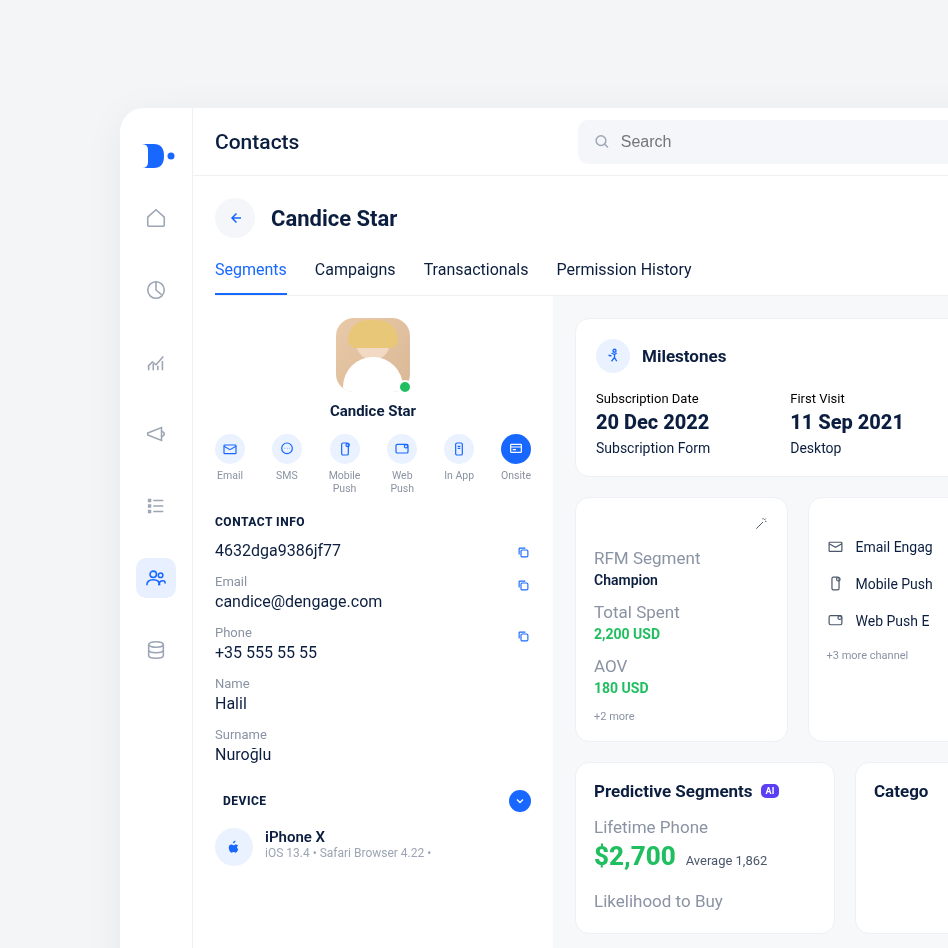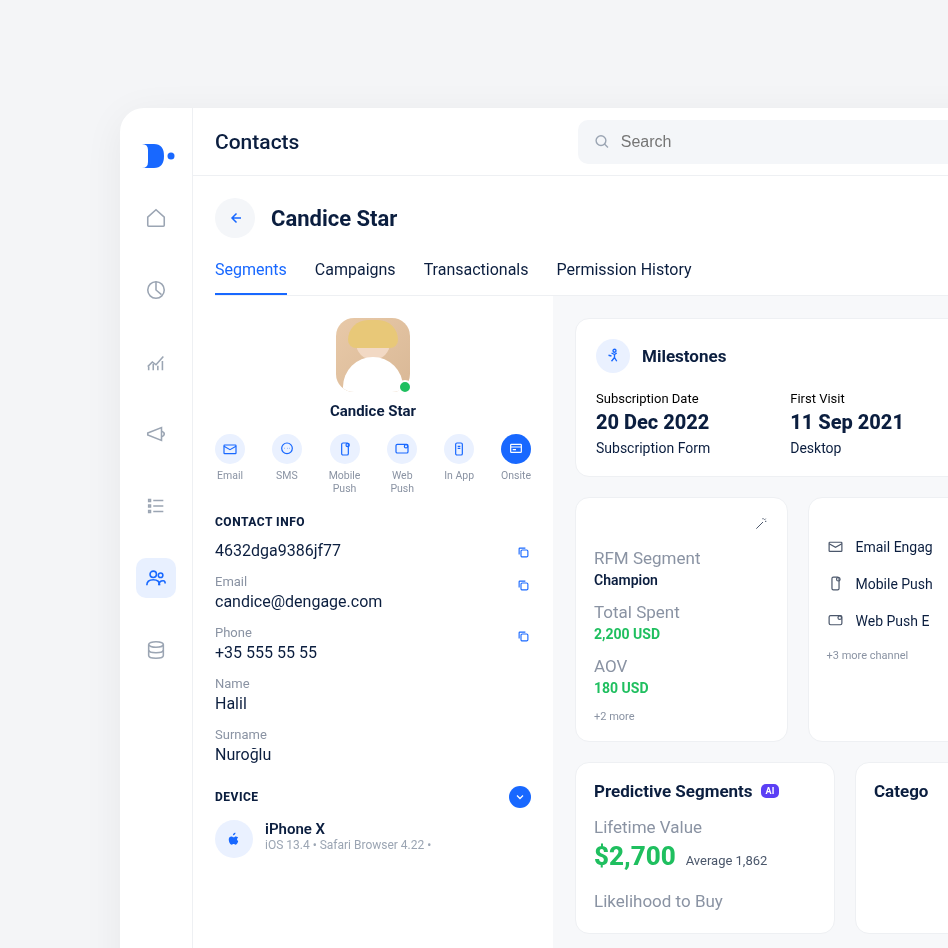--- a/index.html
+++ b/index.html
@@ -590,21 +590,21 @@
         <div class="field">
           <div class="field-label">Name</div>
           <div class="field-value">Halil</div>
         </div>
         <div class="field">
           <div class="field-label">Surname</div>
           <div class="field-value">Nuroğlu</div>
         </div>
 
         <div class="device-header" style="margin-top:22px">
-          <div class="section-title" style="margin:0">DEVICE</div>
+          <div class="section-title" style="margin:8px">DEVICE</div>
           <div class="chevron-btn">
             <svg width="12" height="12" viewBox="0 0 24 24" fill="none" stroke="#fff" stroke-width="2.5">
                 <path d="M6 9 L12 15 L18 9"></path>
               </svg>
           </div>
         </div>
         <div class="device-row">
           <div class="device-icon">
             <svg width="18" height="18" viewBox="0 0 24 24" fill="#1868ff">
                 <path d="M16 13c0-2 1.5-3 1.5-3s-1-1.5-3-1.5c-1.5 0-2 1-3 1s-1.5-1-3-1c-2 0-3.5 1.5-3.5 4 0 3 2 7 4 7 1 0 1.5-.7 2.5-.7s1.5.7 2.5.7c2 0 3.5-3.5 3.5-5 0 0-1.5-.5-1.5-1.5zM13 6c1-1 1-2.5 1-2.5s-1.5 0-2.5 1c-1 1-1 2.5-1 2.5s1.5 0 2.5-1z"></path>
@@ -689,21 +689,21 @@
             <div class="more-link">+3 more channel</div>
           </div>
         </div>
 
         <div class="row-cards">
           <div class="small-card" style="min-width:260px">
             <div class="pred-header">
               <div class="pred-title">Predictive Segments</div>
               <div class="ai-badge">AI</div>
             </div>
-            <div class="stat-label">Lifetime Value</div>
+            <div class="stat-label">Lifetime Phone</div>
             <div>
               <span class="ltv-value">$2,700</span>
               <span class="ltv-avg">Average 1,862</span>
             </div>
             <div class="stat-label" style="margin-top:20px">Likelihood to Buy</div>
           </div>
           <div class="small-card">
             <div class="pred-title" style="margin-bottom:16px">Catego</div>
             <div class="cat-item">Jewelry</div>
             <div class="cat-item">Bags</div>

